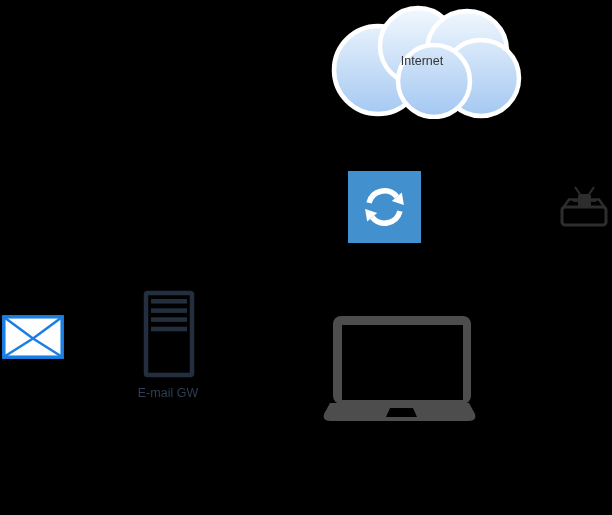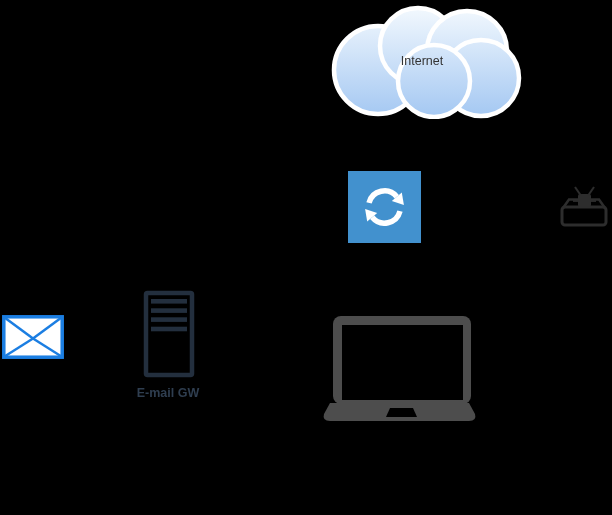--- a/index.html
+++ b/index.html
@@ -12,21 +12,21 @@
   .diagram-label{
     position:absolute;text-align:center;
     font-family:"Liberation Sans", sans-serif;
   }
   #cloud-label{
     left:352px;top:54px;width:140px;
     font-size:12.5px;color:#333333;font-weight:400;
   }
   #emailgw-label{
     left:118px;top:386px;width:100px;
-    font-size:12.5px;color:#2f3e50;font-weight:700;
+    font-size:12.5px;color:#2f3e50;font-weight:400;
   }
   #sync-node{
     left:348px;top:171px;width:73px;height:72px;
     background:#4291ce;display:flex;align-items:center;justify-content:center;
   }
 </style>
 </head>
 <body>
 
 <div id="canvas">

